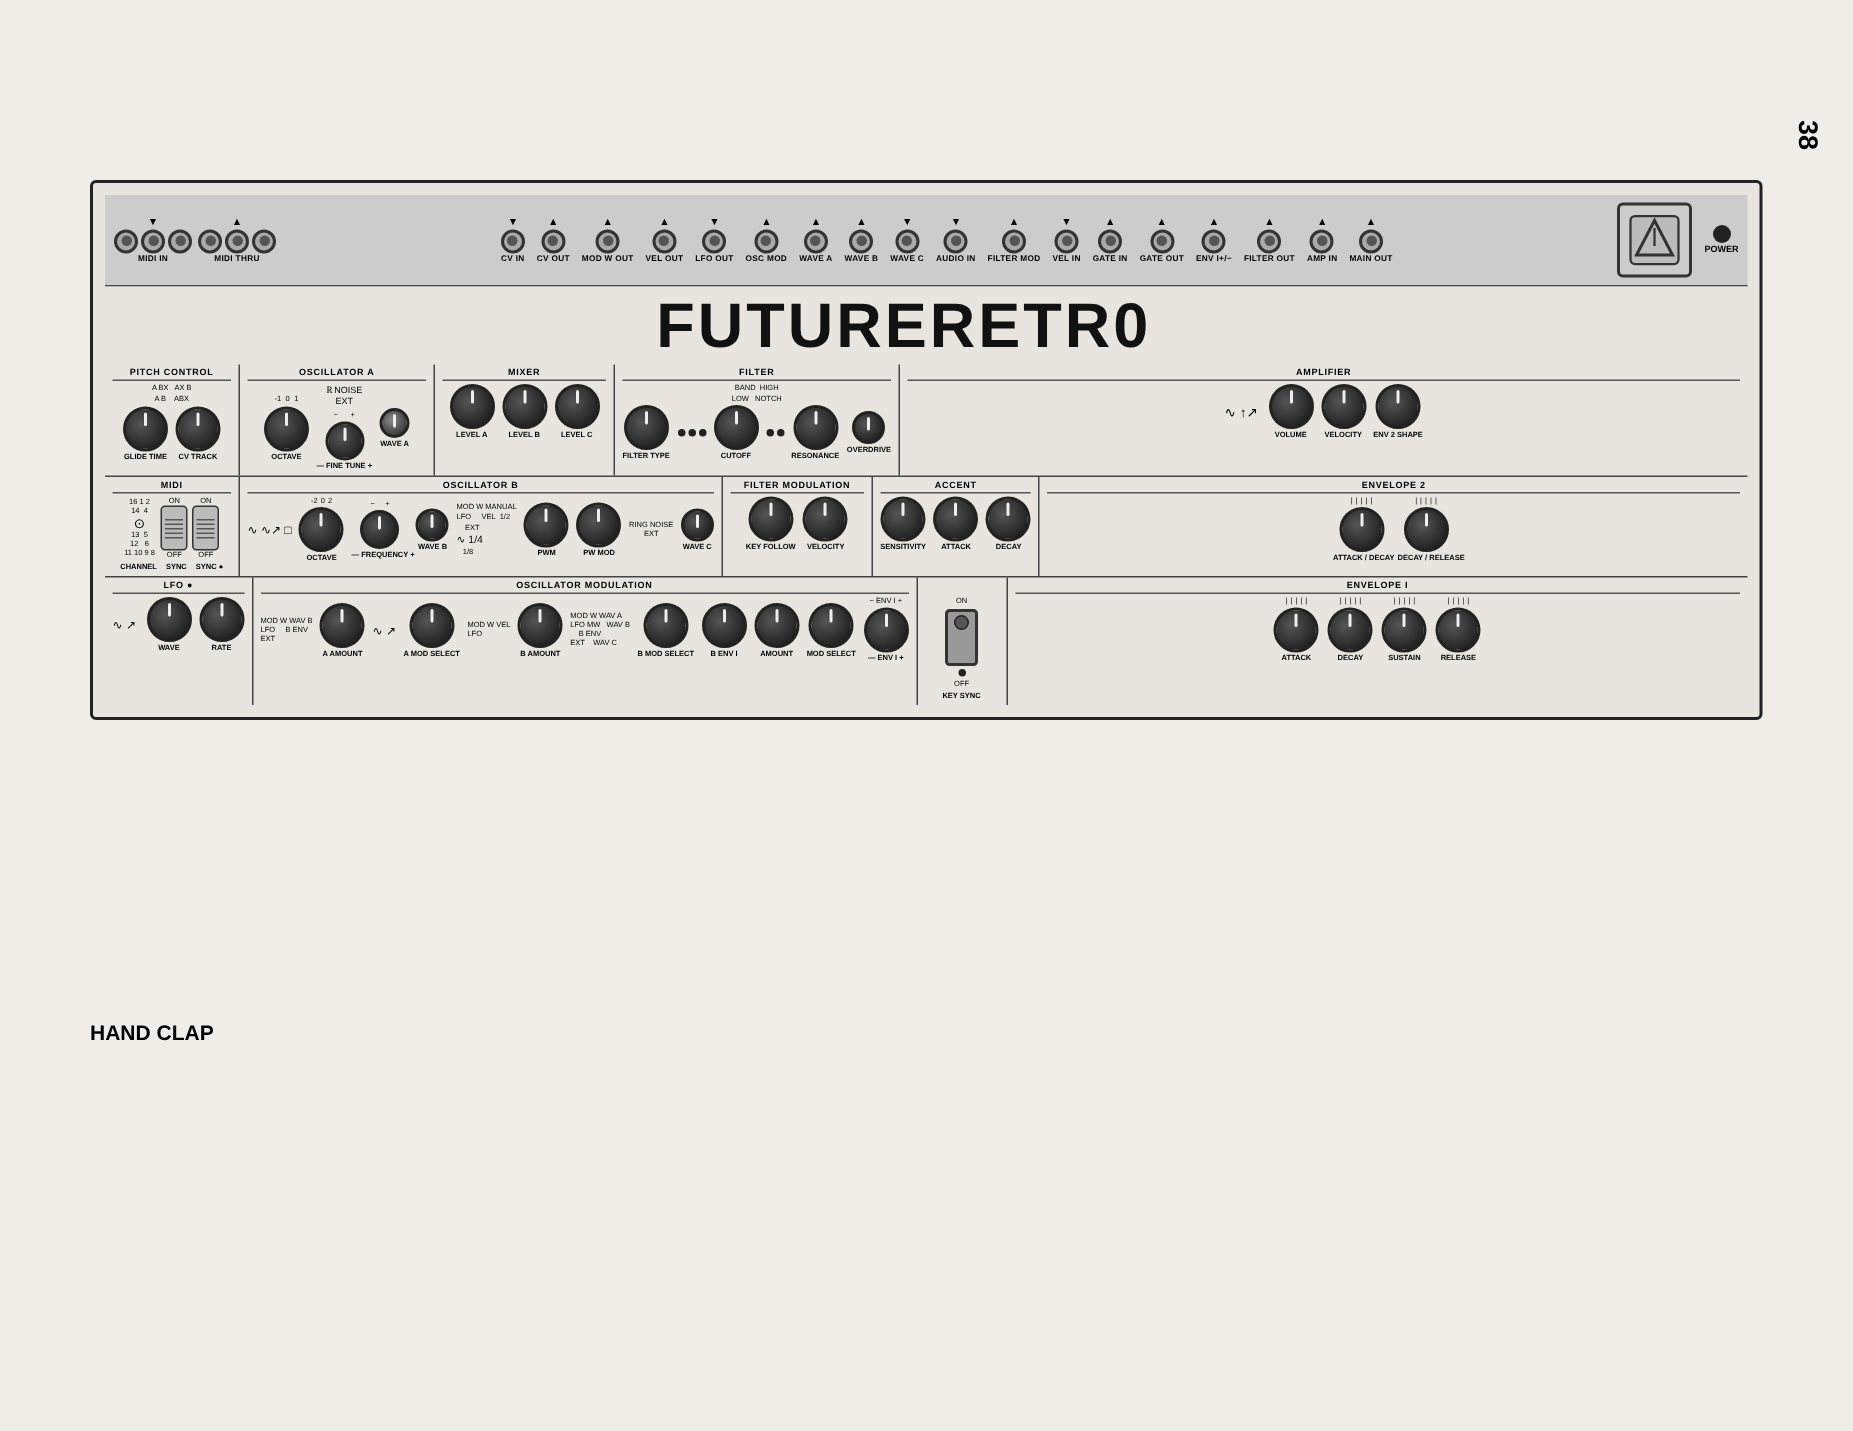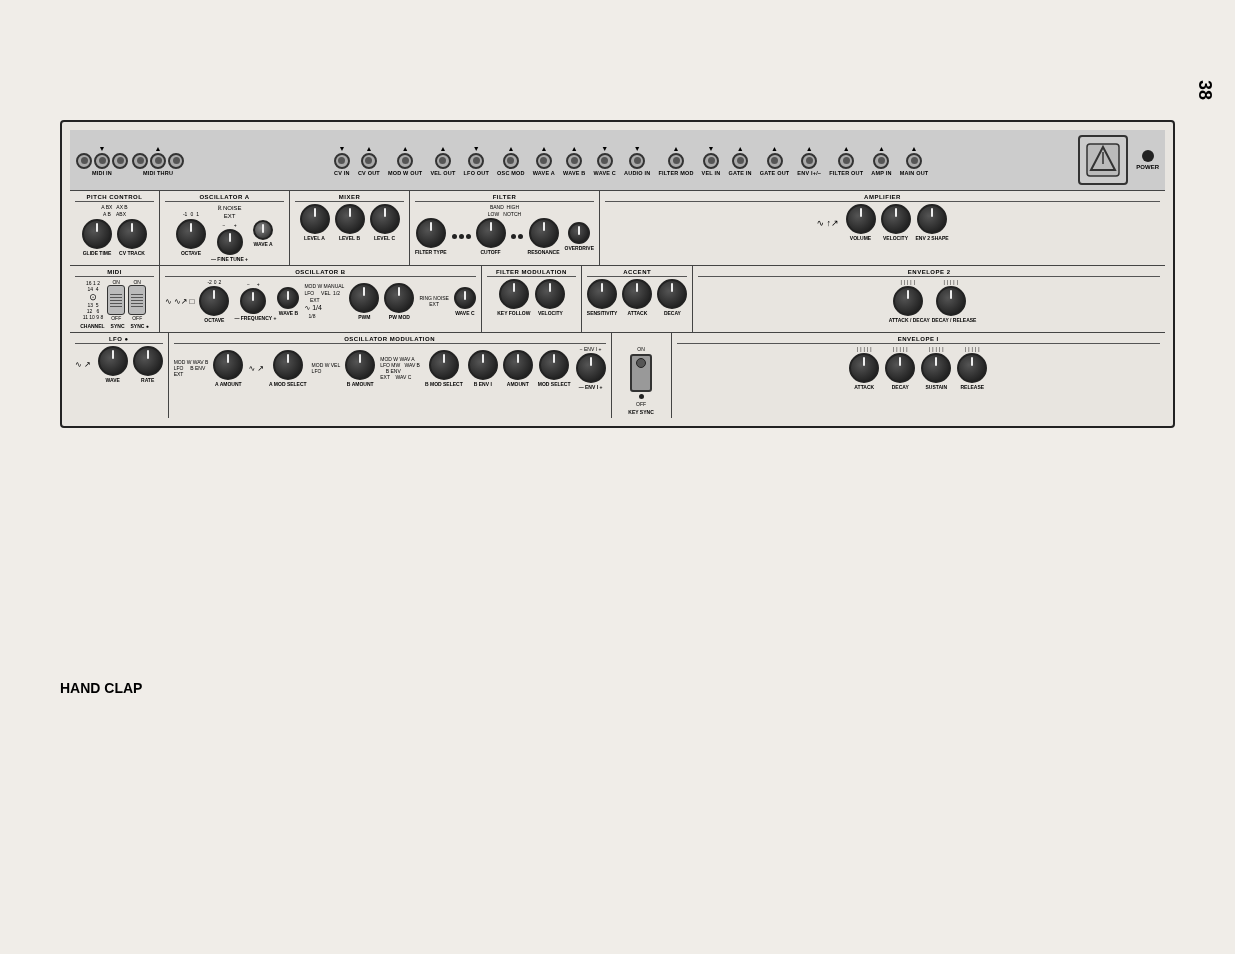--- a/index.html
+++ b/index.html
@@ -453,20 +453,25 @@
           <line x1="18" y1="10" x2="18" y2="22" stroke="#333" stroke-width="1.5"></line>
         </svg>
       </div>
       <div class="power-area">
         <div class="power-dot"></div>
         <div class="power-label">POWER</div>
       </div>
     </div>
   </div>
 
+  <div class="logo-area">
+    <div style="width:50px"></div>
+    <div class="logo-text">FUTURERETR0</div>
+    <div style="width:80px"></div>
+  </div>
 
   <div class="main-panels">
 
     <div class="row1">
 
       <div class="panel" style="min-width:90px">
         <div class="panel-title">PITCH CONTROL</div>
         <div style="font-size:5px;text-align:center;margin-bottom:1px">A BX &nbsp; AX B</div>
         <div style="font-size:5px;text-align:center;margin-bottom:2px">A B &nbsp;&nbsp; ABX</div>
         <div class="knobs-row">

